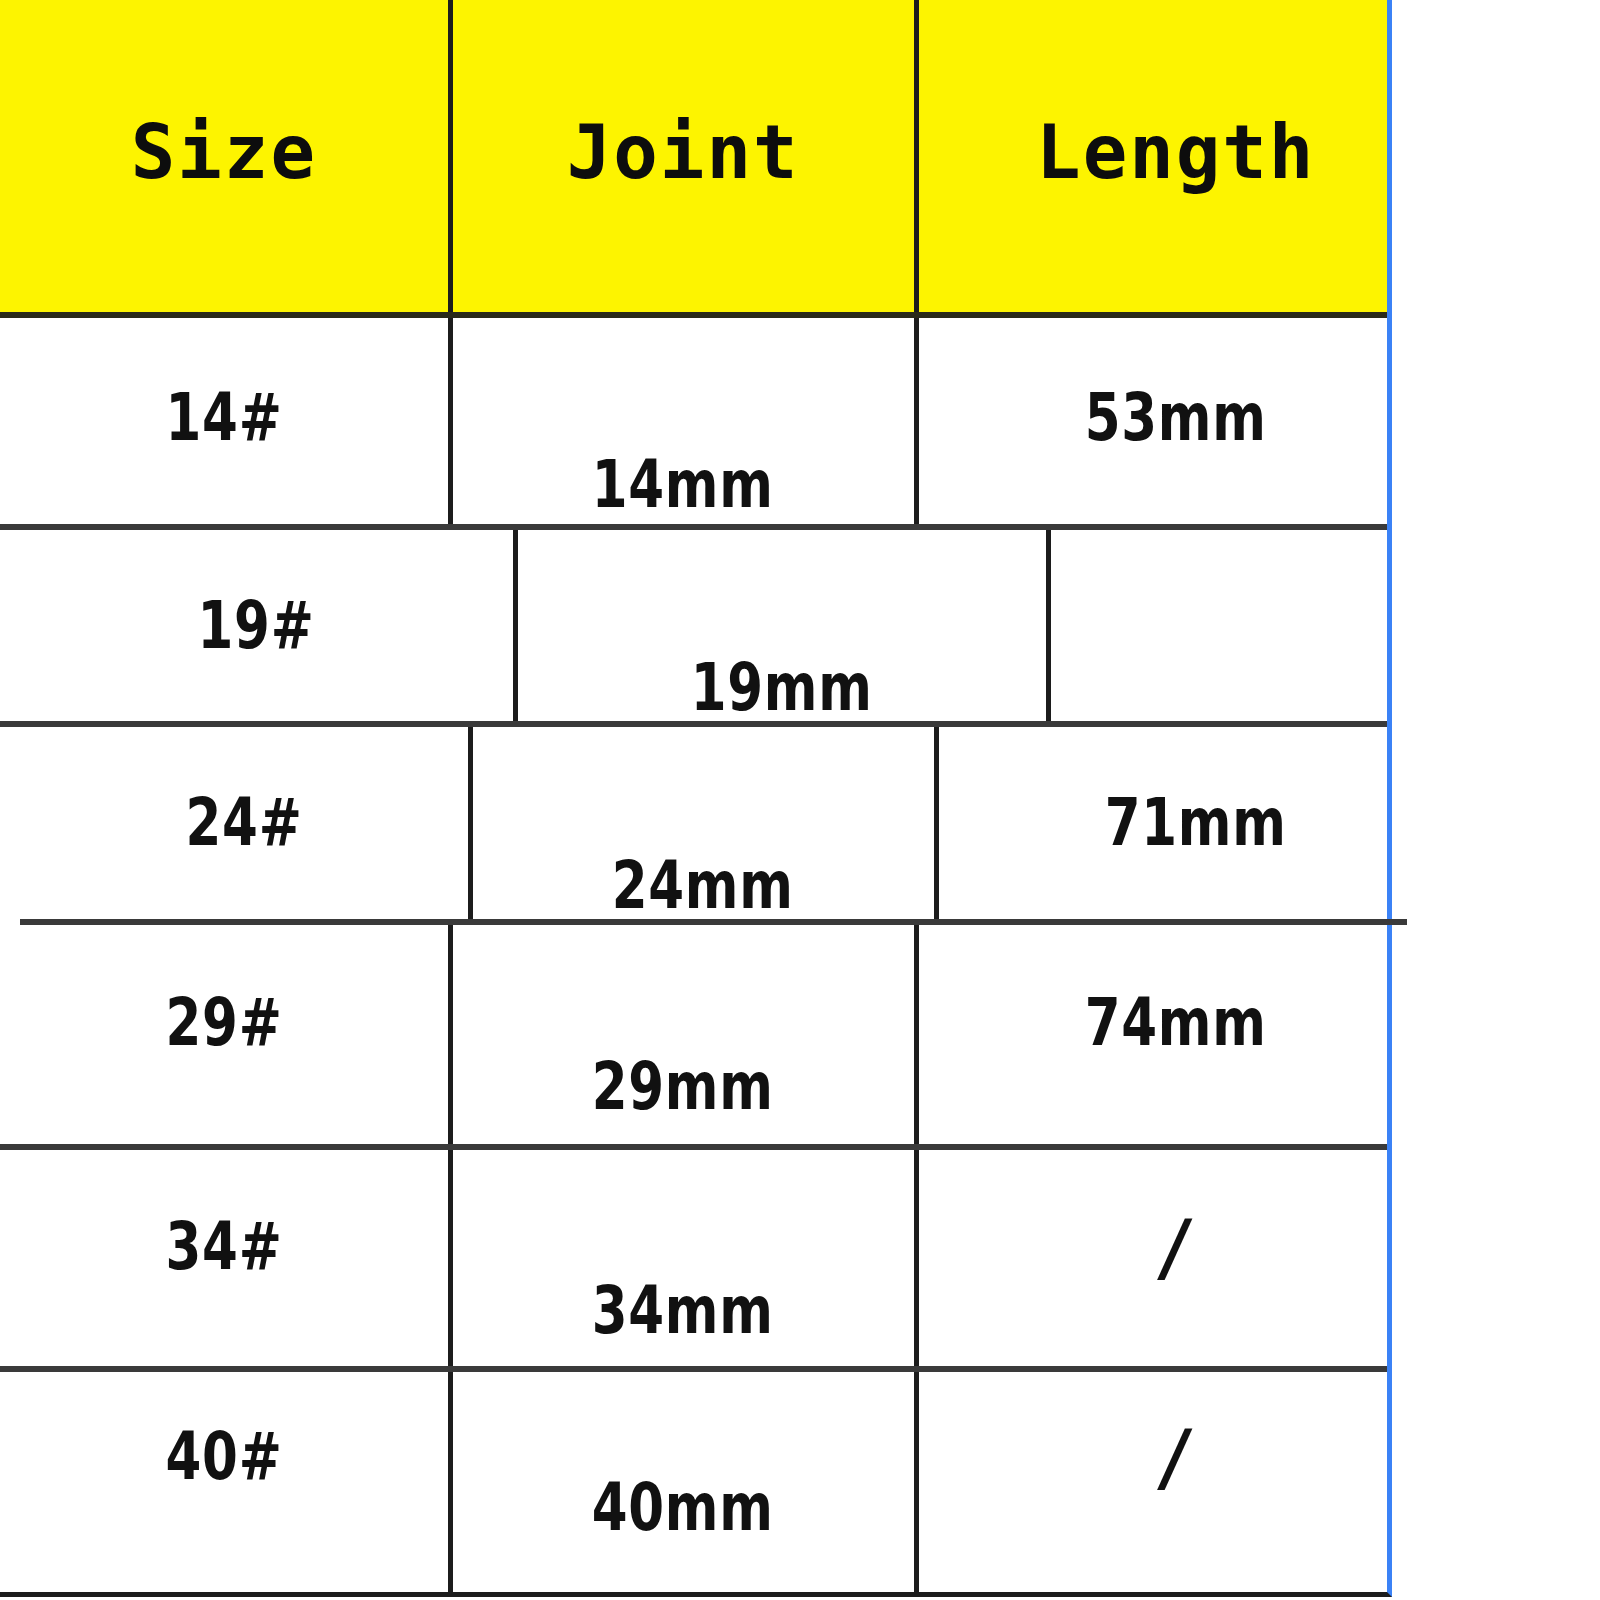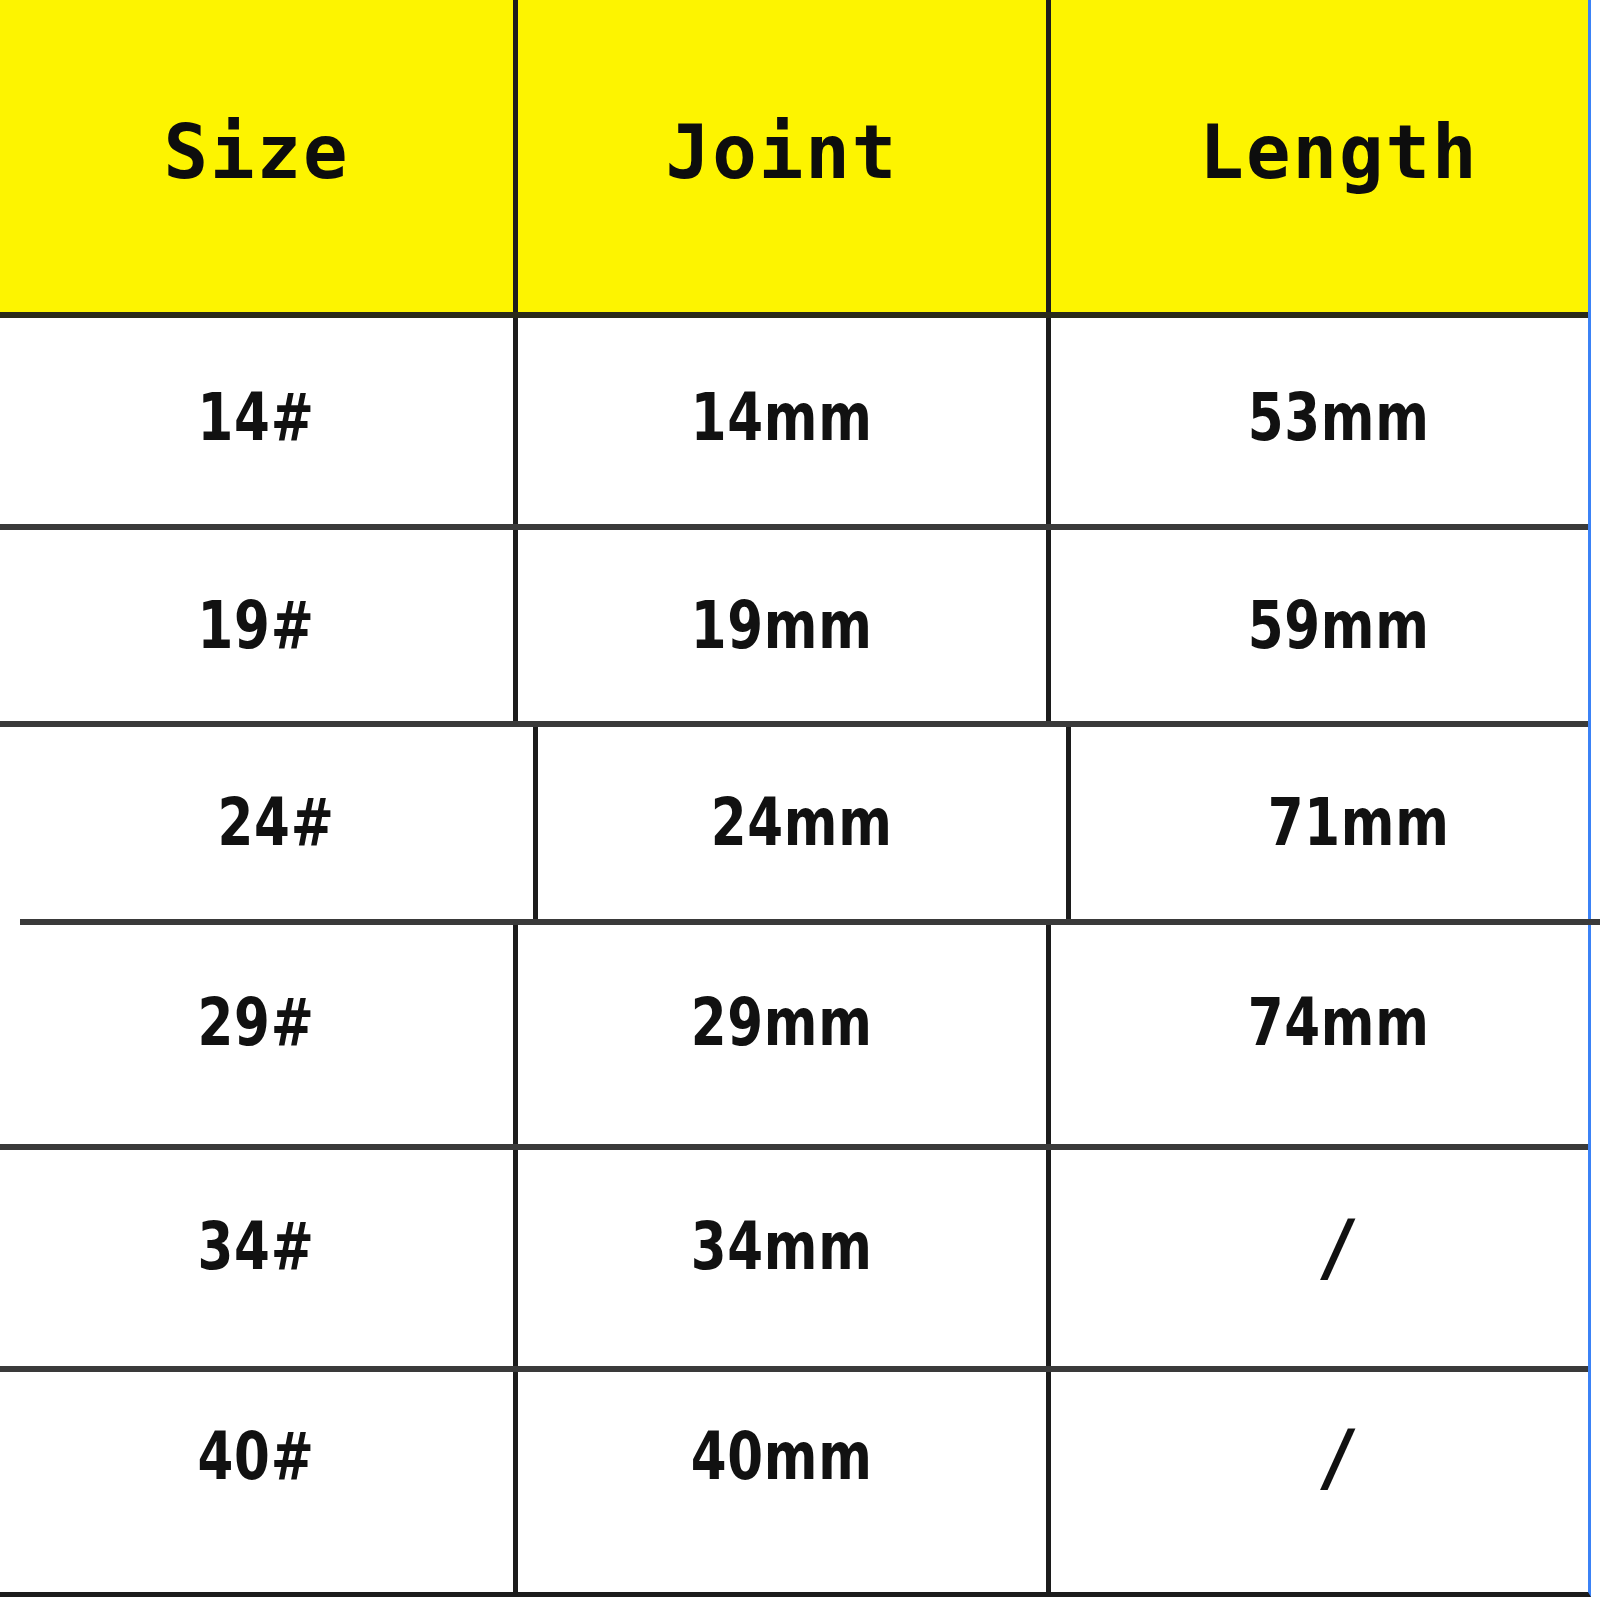--- a/index.html
+++ b/index.html
@@ -8,24 +8,24 @@
     width: 1600px;
     height: 1600px;
     background: #ffffff;
     overflow: hidden;
   }
 
   #spec-table {
     position: absolute;
     left: 0;
     top: 0;
-    width: 1591px;
+    width: 1392px;
     height: 1597px;
     box-sizing: border-box;
-    border-right: 3px solid #3b82f6;
+    border-right: 5px solid #3b82f6;
     border-bottom: 5px solid #1c1c1c;
     background: #ffffff;
   }
 
   .row {
     display: flex;
     width: 100%;
     box-sizing: border-box;
   }
 
@@ -52,21 +52,21 @@
 
   .cell {
     display: flex;
     align-items: center;
     justify-content: center;
     box-sizing: border-box;
     position: relative;
   }
 
   .col-size   { width: 518px; border-right: 5px solid #1c1c1c; }
-  .col-joint  { width: 533px; border-right: 5px solid #1c1c1c; }
+  .col-joint  { width: 533px; border-right: 5px solid #1c1c1c; align-items: flex-end; }
   .col-length { width: 530px; padding-left: 46px; }
 
   .header-label {
     font-family: "DejaVu Sans Mono", "Liberation Mono", monospace;
     font-size: 74px;
     font-weight: 700;
     color: #0d0d0d;
     letter-spacing: 2px;
     line-height: 1;
     white-space: nowrap;
@@ -129,23 +129,20 @@
     </div>
   </div>
 
   <div class="row data-row r2">
     <div class="cell col-size">
       <span class="cell-value">19#</span>
     </div>
     <div class="cell col-joint">
       <span class="cell-value">19mm</span>
     </div>
-    <div class="cell col-length">
-      <span class="cell-value">59mm</span>
-    </div>
   </div>
 
   <div class="row data-row r3">
     <div class="cell col-size">
       <span class="cell-value">24#</span>
     </div>
     <div class="cell col-joint">
       <span class="cell-value">24mm</span>
     </div>
     <div class="cell col-length">

